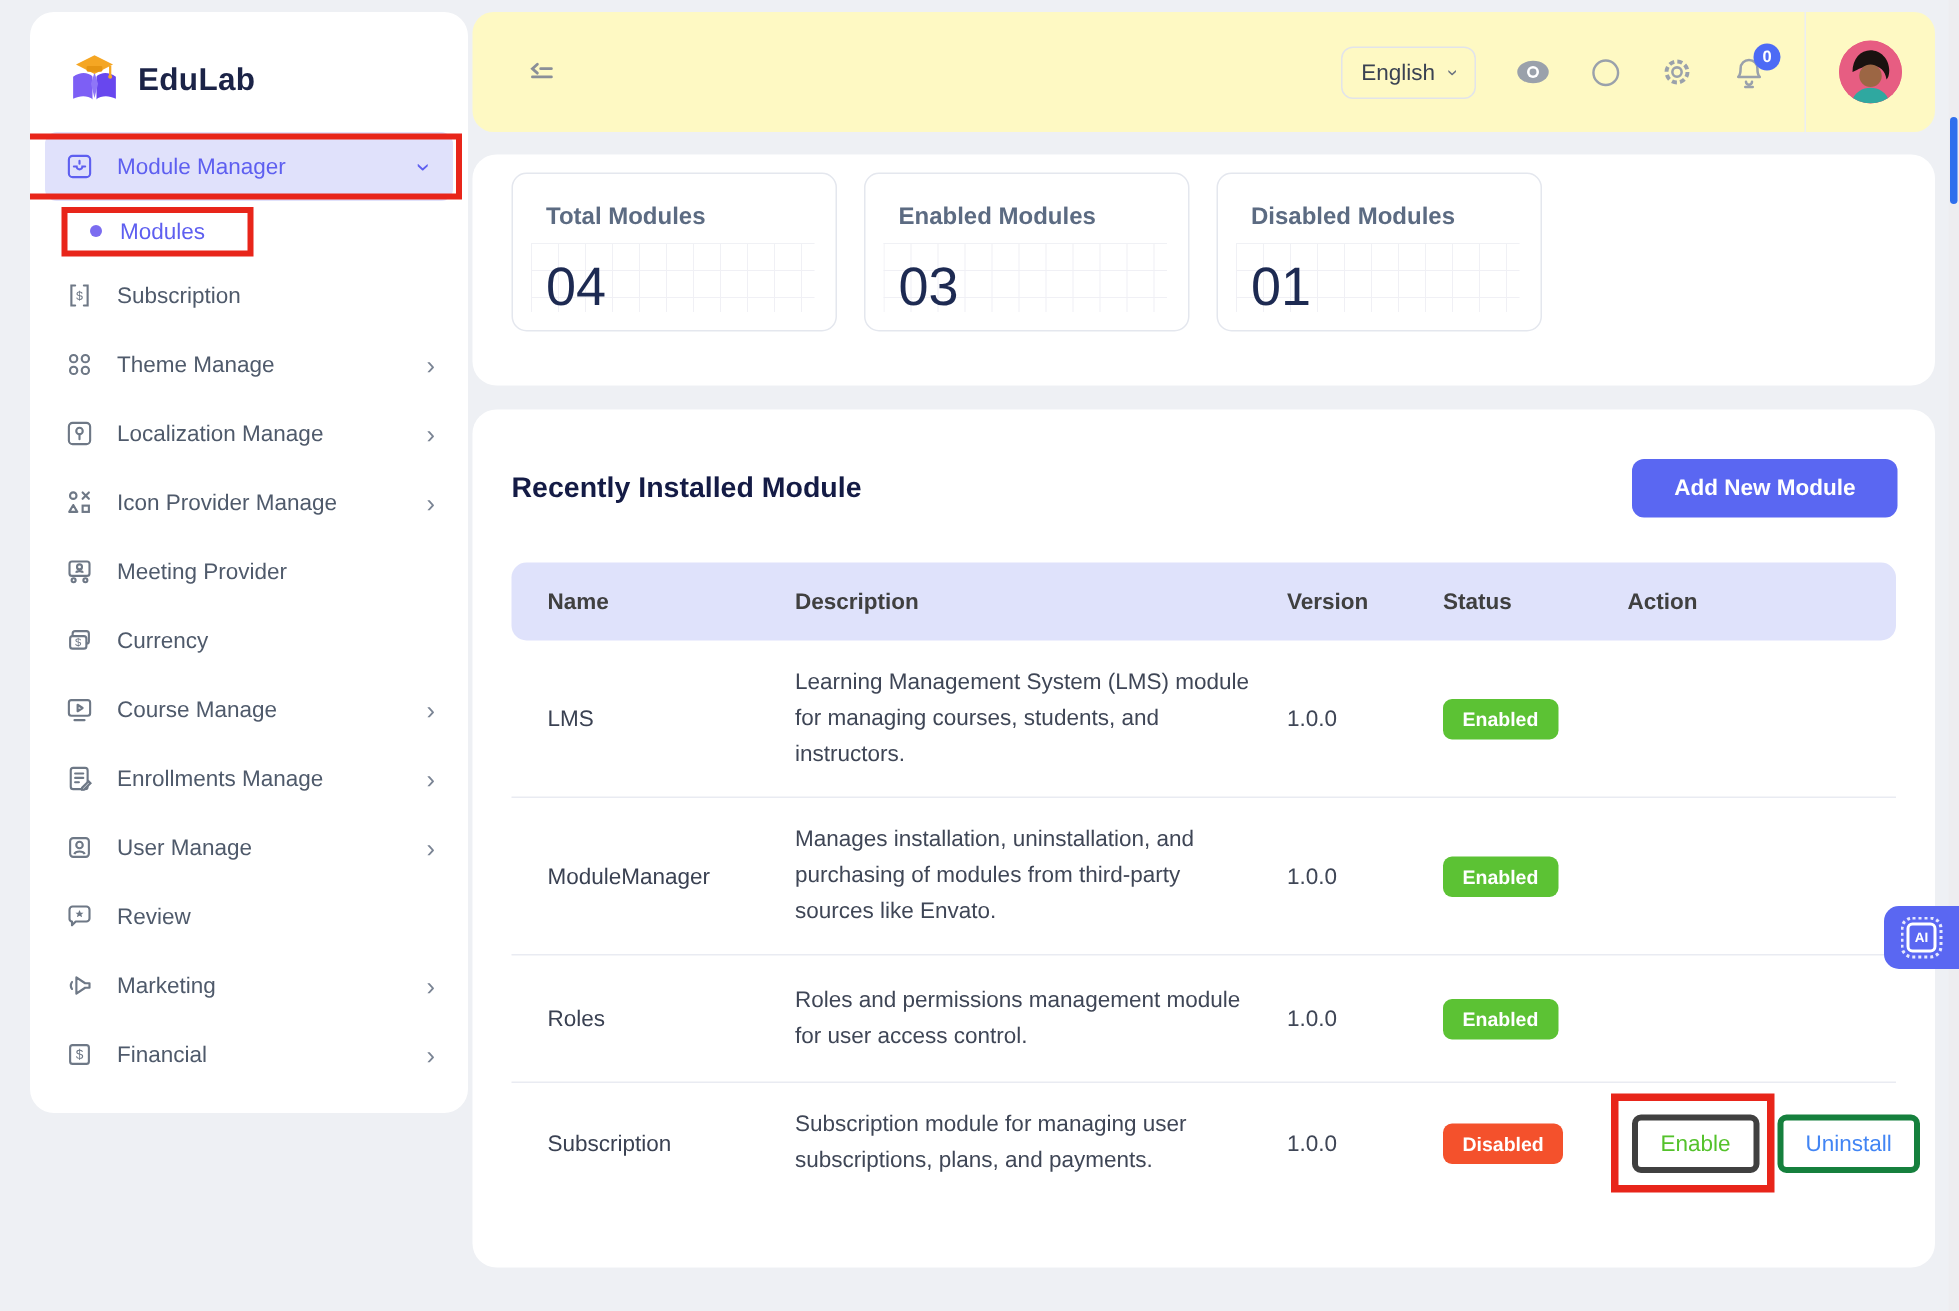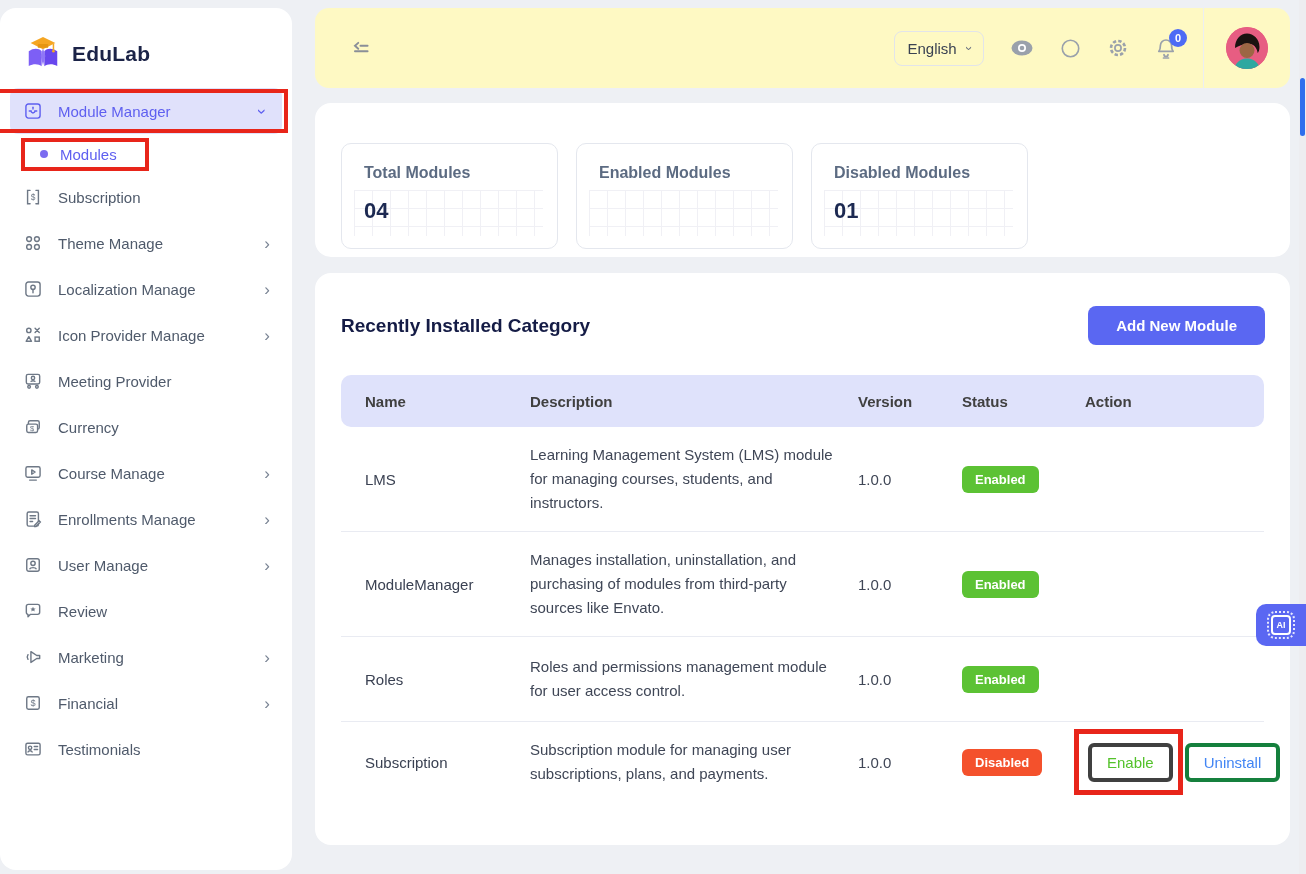--- a/index.html
+++ b/index.html
@@ -8,21 +8,21 @@
     font-family:"Liberation Sans", sans-serif;
     background:#eef0f4;
     position:relative;
     overflow:hidden;
     color:#3f4656;
   }
   .page { position:absolute; inset:0; }
 
   
   .sidebar {
-    position:absolute; left:0; top:8px; width:292px; height:862px;
+    position:absolute; left:20px; top:8px; width:292px; height:734px;
     background:#fff; border-radius:16px; overflow:hidden;text-align:center;
   }
   .logo-row { display:flex; align-items:center; gap:10px; padding:26px 0 0 24px; height:66px; }
   .logo-text { font-size:21px; font-weight:800; color:#1b2347; letter-spacing:.2px; }
   .side-nav { padding:14px 10px 0 10px; }
   .nav-item {
     display:flex; align-items:center; gap:14px;
     height:46px; padding:0 12px; border-radius:8px;
     color:#4f5a6b; font-size:15px; font-weight:500; cursor:pointer;
     position:relative;
@@ -68,34 +68,34 @@
   }
   .header-divider { width:1px; height:80px; background:#eceef2; margin-right:22px; }
   .avatar {
     width:42px; height:42px; border-radius:50%; overflow:hidden; background:#e75d82;
     margin-right:22px; cursor:pointer; flex:0 0 auto;
   }
 
   
   .stats-card {
     position:absolute; left:315px; top:103px; width:975px; height:154px;
-    background:#fff; border-radius:16px; display:flex; gap:18px; padding:40px 0 0 26px;
+    background:#fff; border-radius:16px; display:flex; gap:18px; padding:12px 0 0 26px;
   }
   .stat-box {
     width:217px; height:106px; border:1px solid #e4e7ee; border-radius:10px;
     position:relative; padding:20px 0 0 22px; overflow:hidden; background:#fff;
   }
   .stat-grid {
     position:absolute; left:12px; right:14px; top:46px; bottom:12px;
     background-image:linear-gradient(#ebecf2 1px, transparent 1px),
                      linear-gradient(90deg,#ebecf2 1px, transparent 1px);
     background-size:18px 18px; opacity:.75;
   }
   .stat-label { font-size:16px; font-weight:600; color:#5c6b82; position:relative; z-index:1; }
-  .stat-value { font-size:22px; font-weight:700; color:#1d2a52; margin-top:16px; position:relative; z-index:1; }
+  .stat-value { font-size:36px; font-weight:400; color:#1d2a52; margin-top:16px; position:relative; z-index:1; }
 
   
   .table-card {
     position:absolute; left:315px; top:273px; width:975px; height:572px;
     background:#fff; border-radius:16px;
   }
   .table-title-row {
     display:flex; align-items:center; justify-content:space-between;
     margin:33px 25px 0 26px;
   }
@@ -414,31 +414,32 @@
 
   <section class="stats-card">
     <div class="stat-box">
       <div class="stat-grid"></div>
       <div class="stat-label">Total Modules</div>
       <div class="stat-value">04</div>
     </div>
     <div class="stat-box">
       <div class="stat-grid"></div>
       <div class="stat-label">Enabled Modules</div>
+      <div class="stat-value">03</div>
     </div>
     <div class="stat-box">
       <div class="stat-grid"></div>
       <div class="stat-label">Disabled Modules</div>
       <div class="stat-value">01</div>
     </div>
   </section>
 
   <section class="table-card">
     <div class="table-title-row">
-      <h2 class="table-title">Recently Installed Category</h2>
+      <h2 class="table-title">Recently Installed Module</h2>
       <button class="add-btn">Add New Module</button>
     </div>
 
     <div class="tbl">
       <div class="tbl-head">
         <div>Name</div>
         <div>Description</div>
         <div>Version</div>
         <div>Status</div>
         <div>Action</div>

